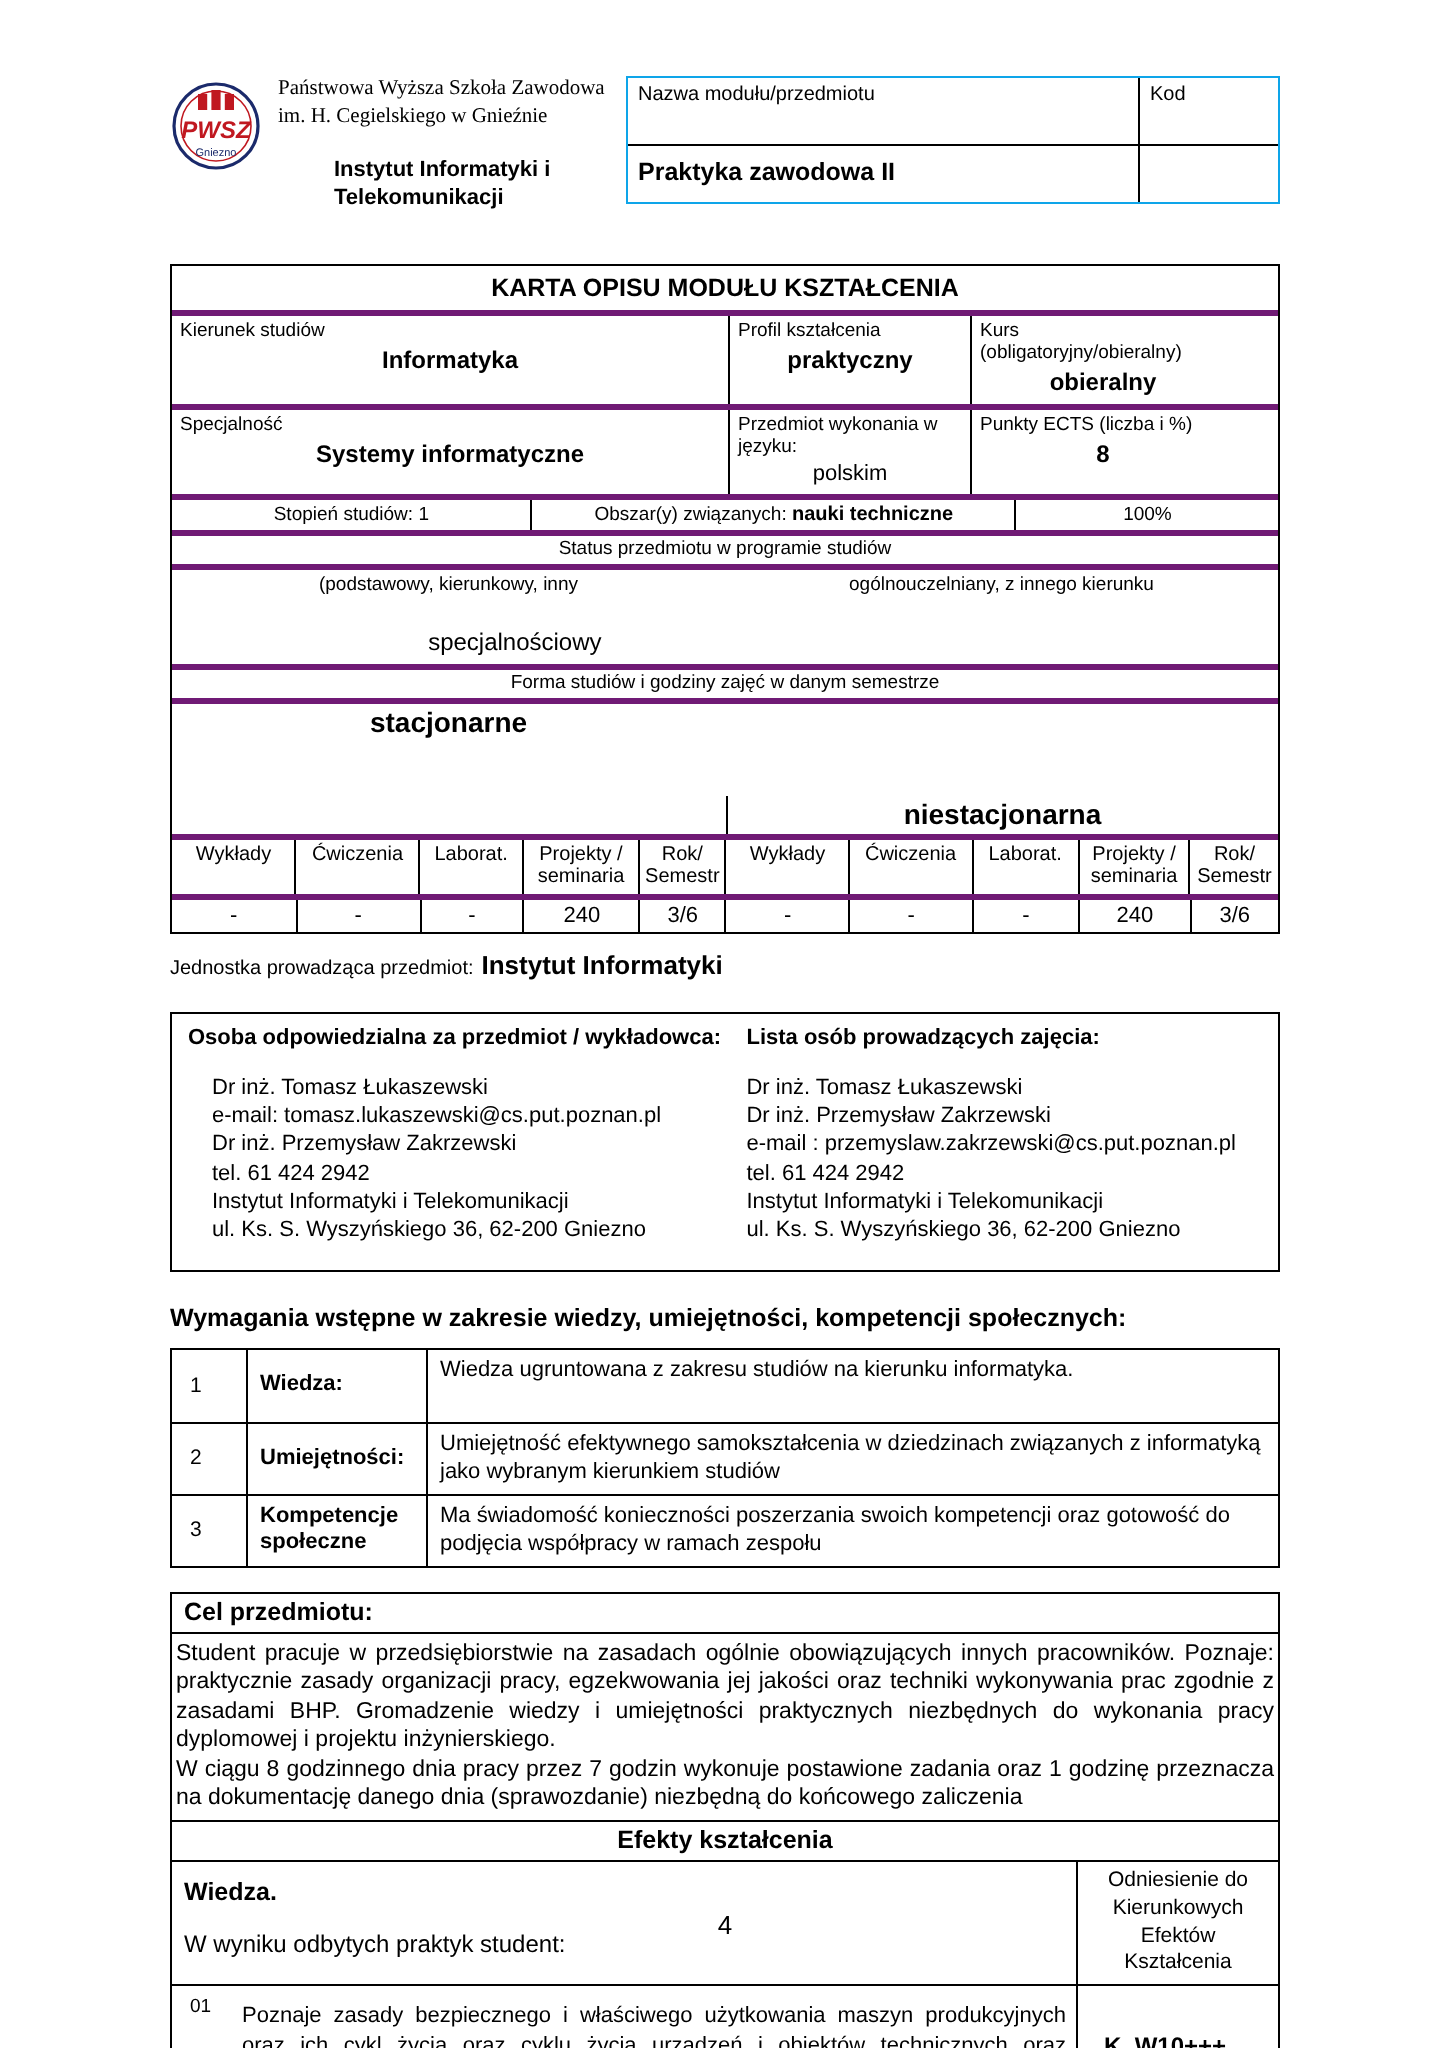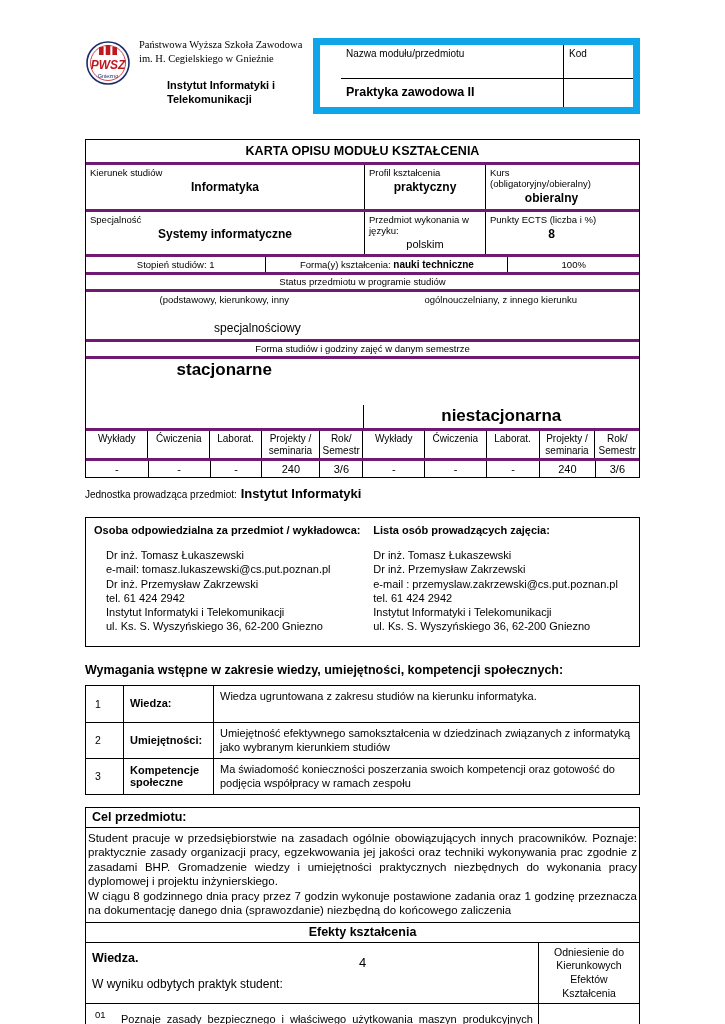--- a/index.html
+++ b/index.html
@@ -10,21 +10,21 @@
   }
   .content { position:absolute; left:85px; top:38px; width:555px; }
 
   
   .header { display:flex; align-items:flex-start; }
   .header-left { width:228px; display:flex; }
   .logo { flex:0 0 46px; width:46px; }
   .header-texts { margin-left:8px; }
   .uni { font-family:"Liberation Serif", serif; font-size:10.5px; line-height:1.3; }
   .institute { font-weight:bold; font-size:11px; line-height:1.25; margin:14px 0 0 28px; }
-  .header-table { flex:1; border:7px solid #0ea5e9;padding-left:21px; }
+  .header-table { flex:1; border:1px solid #0ea5e9; }
   .ht-row1 { display:flex; height:33px; }
   .ht-module-label { flex:1; font-size:10px; padding:3px 5px; }
   .ht-kod { width:70px; border-left:1px solid #000; font-size:10px; padding:3px 5px; }
   .ht-row2 { display:flex; border-top:1px solid #000; height:29px; }
   .ht-module-name { flex:1; font-weight:bold; font-size:12.5px; padding:6px 5px 0; }
   .ht-kod-empty { width:70px; border-left:1px solid #000; }
 
   
   .card { border:1px solid #000; margin-top:25px; }
   .row { display:flex; border-top:3px solid #701a75; }
@@ -44,21 +44,21 @@
   .w-r3a { width:180px; } .w-r3b { width:243px; } .w-r3c { width:132px; }
   .obszar-val { font-weight:bold; font-size:10px; }
 
   .span-center { width:100%; text-align:center; font-size:9.5px; padding:1px 0 2px; }
 
   .status-body { width:100%; padding:2px 0 4px; }
   .status-line1 { display:flex; font-size:9.5px; }
   .status-line1 span { flex:1; text-align:center; }
   .status-value { width:62%; text-align:center; font-weight:normal; font-size:12px; margin-top:16px; }
 
-  .forma-cell { text-align:center; font-weight:bold; font-size:17px; padding:1px 0 2px; }
+  .forma-cell { text-align:center; font-weight:bold; font-size:14px; padding:1px 0 2px; }
   .fx-left { flex:278; } .fx-right { flex:277;margin-top:46px; }
 
   .hcell { text-align:center; font-size:10px; line-height:1.15; padding:2px 1px; }
   .vcell { text-align:center; font-size:11px; padding:2px 0; }
   .hw1 { flex:63; } .hw2 { flex:62; } .hw3 { flex:52; } .hw4 { flex:58; } .hw5 { flex:43; }
   .hw6 { flex:62; } .hw7 { flex:62; } .hw8 { flex:53; } .hw9 { flex:56; } .hw10 { flex:44; }
 
   .jednostka { margin-top:8px; font-size:10px; }
   .jednostka .jv { font-weight:bold; font-size:13px; margin-left:4px; }
 
@@ -177,21 +177,21 @@
         </div>
         <div class="cell fcell w-c3">
           <span class="flabel">Punkty  ECTS (liczba i %)</span>
           <span class="fvalue">8</span>
         </div>
       </div>
 
       <div class="row">
         <div class="cell small-center w-r3a">Stopień studiów: 1</div>
         <div class="cell small-center w-r3b">
-          <span>Forma(y) kształcenia:</span>
+          <span>Obszar(y) związanych:</span>
           <span class="obszar-val">nauki techniczne</span>
         </div>
         <div class="cell small-center w-r3c">100%</div>
       </div>
 
       <div class="row">
         <div class="cell span-center">Status przedmiotu w programie studiów</div>
       </div>
 
       <div class="row">

